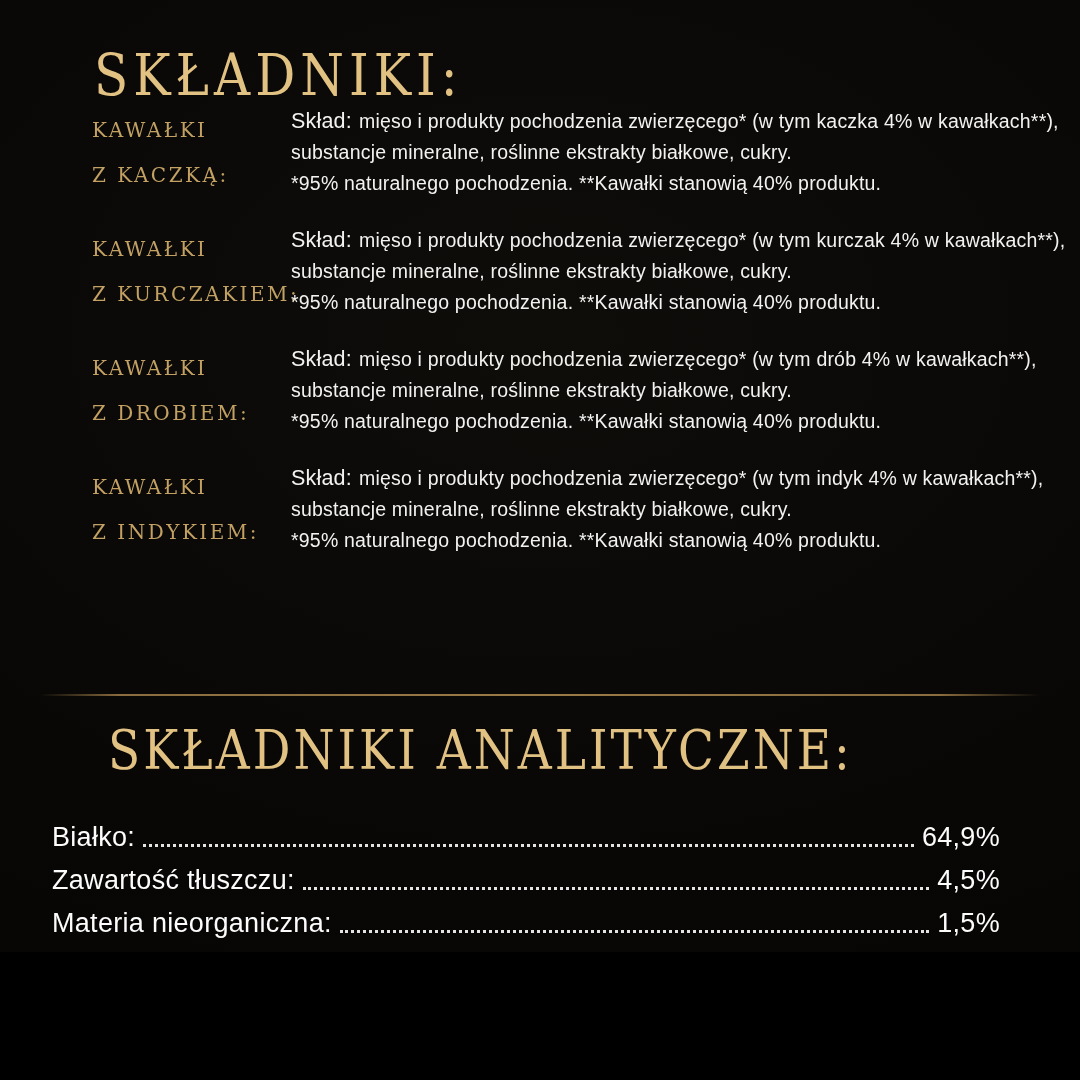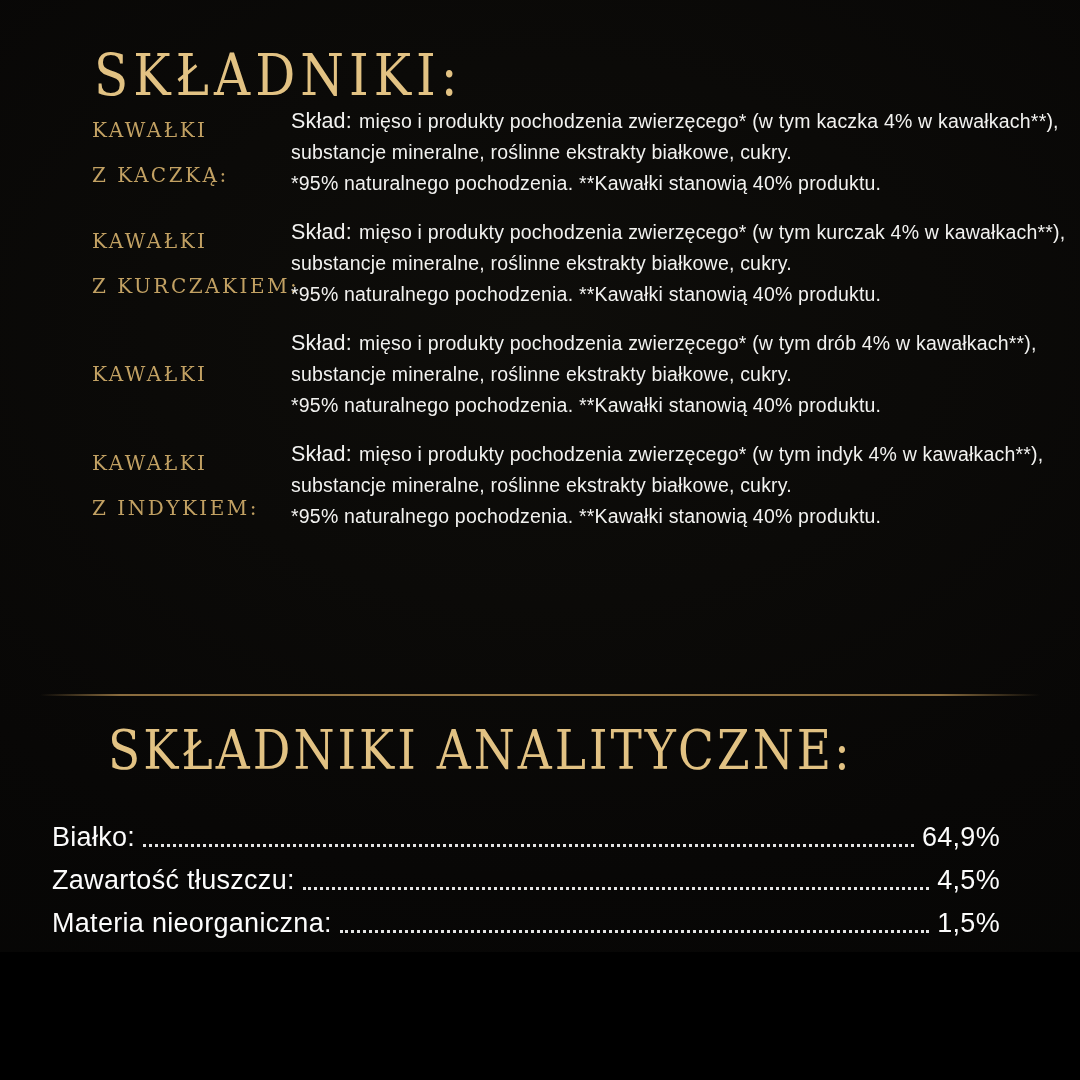--- a/index.html
+++ b/index.html
@@ -39,21 +39,21 @@
   }
 
   
   .sections {
     position: absolute;
     top: 106px;
     left: 0;
     right: 34px;
     display: flex;
     flex-direction: column;
-    gap: 18px;
+    gap: 26px;
   }
   .section {
     display: grid;
     grid-template-columns: 291px 1fr;
   }
   .slabel {
     align-self: center;
     padding-left: 92px;
     font-family: "DejaVu Serif", serif;
     color: #c2a163;
@@ -145,20 +145,21 @@
       <div class="stext">
         <p><span class="lead">Skład:</span><span>mięso i produkty pochodzenia zwierzęcego* (w tym kurczak 4% w kawałkach**),</span></p>
         <p>substancje mineralne, roślinne ekstrakty białkowe, cukry.</p>
         <p>*95% naturalnego pochodzenia. **Kawałki stanowią 40% produktu.</p>
       </div>
     </section>
 
     <section class="section">
       <div class="slabel">
         <div>KAWAŁKI</div>
+        <div>Z DROBIEM:</div>
       </div>
       <div class="stext">
         <p><span class="lead">Skład:</span><span>mięso i produkty pochodzenia zwierzęcego* (w tym drób 4% w kawałkach**),</span></p>
         <p>substancje mineralne, roślinne ekstrakty białkowe, cukry.</p>
         <p>*95% naturalnego pochodzenia. **Kawałki stanowią 40% produktu.</p>
       </div>
     </section>
 
     <section class="section">
       <div class="slabel">

